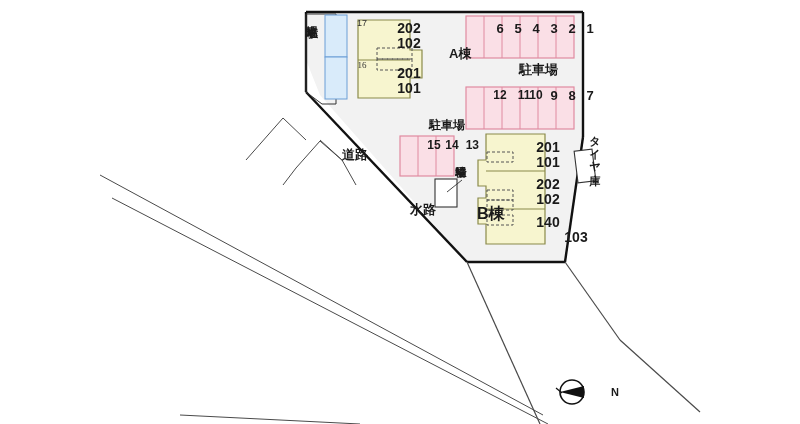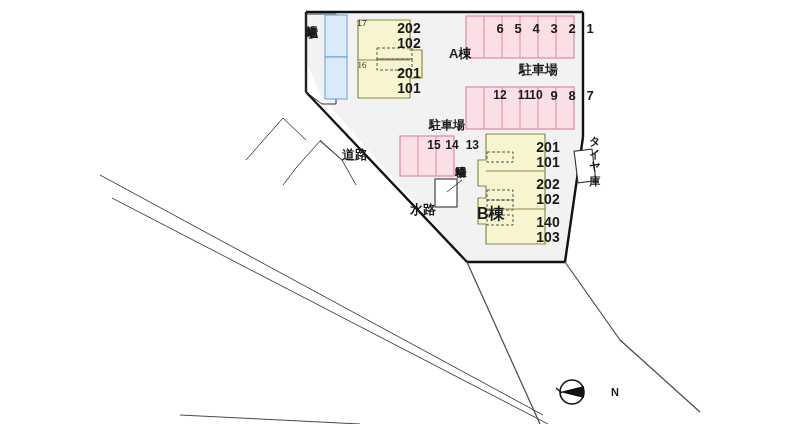--- a/index.html
+++ b/index.html
@@ -242,21 +242,21 @@
 
   <div class="lbl bldg-jp" style="left:452px; top:206px; font-size:16px;">B棟</div>
 
   <div class="lbl unit-no" style="left:500px; top:140px; width:46px;">201</div>
   <div class="lbl unit-no" style="left:500px; top:155px; width:46px;">101</div>
 
   <div class="lbl unit-no" style="left:500px; top:177px; width:46px;">202</div>
   <div class="lbl unit-no" style="left:500px; top:192px; width:46px;">102</div>
 
   <div class="lbl unit-no" style="left:500px; top:215px; width:46px;">140</div>
-  <div class="lbl unit-no" style="left:500px; top:230px; width:46px;">103</div>
+  <div class="lbl unit-no" style="left:528px; top:230px; width:46px;">103</div>
 
   <div class="lbl-v vert-jp-sm" style="left:589px; top:128px;">タイヤ庫</div>
 
   <div class="lbl road-jp" style="left:298px; top:148px;margin-left:19px;">道路</div>
 
   <div class="lbl road-jp" style="left:385px; top:203px;">水路</div>
 
   <div class="lbl compass-n" style="left:586px; top:387px;">N</div>
 
 </div>

